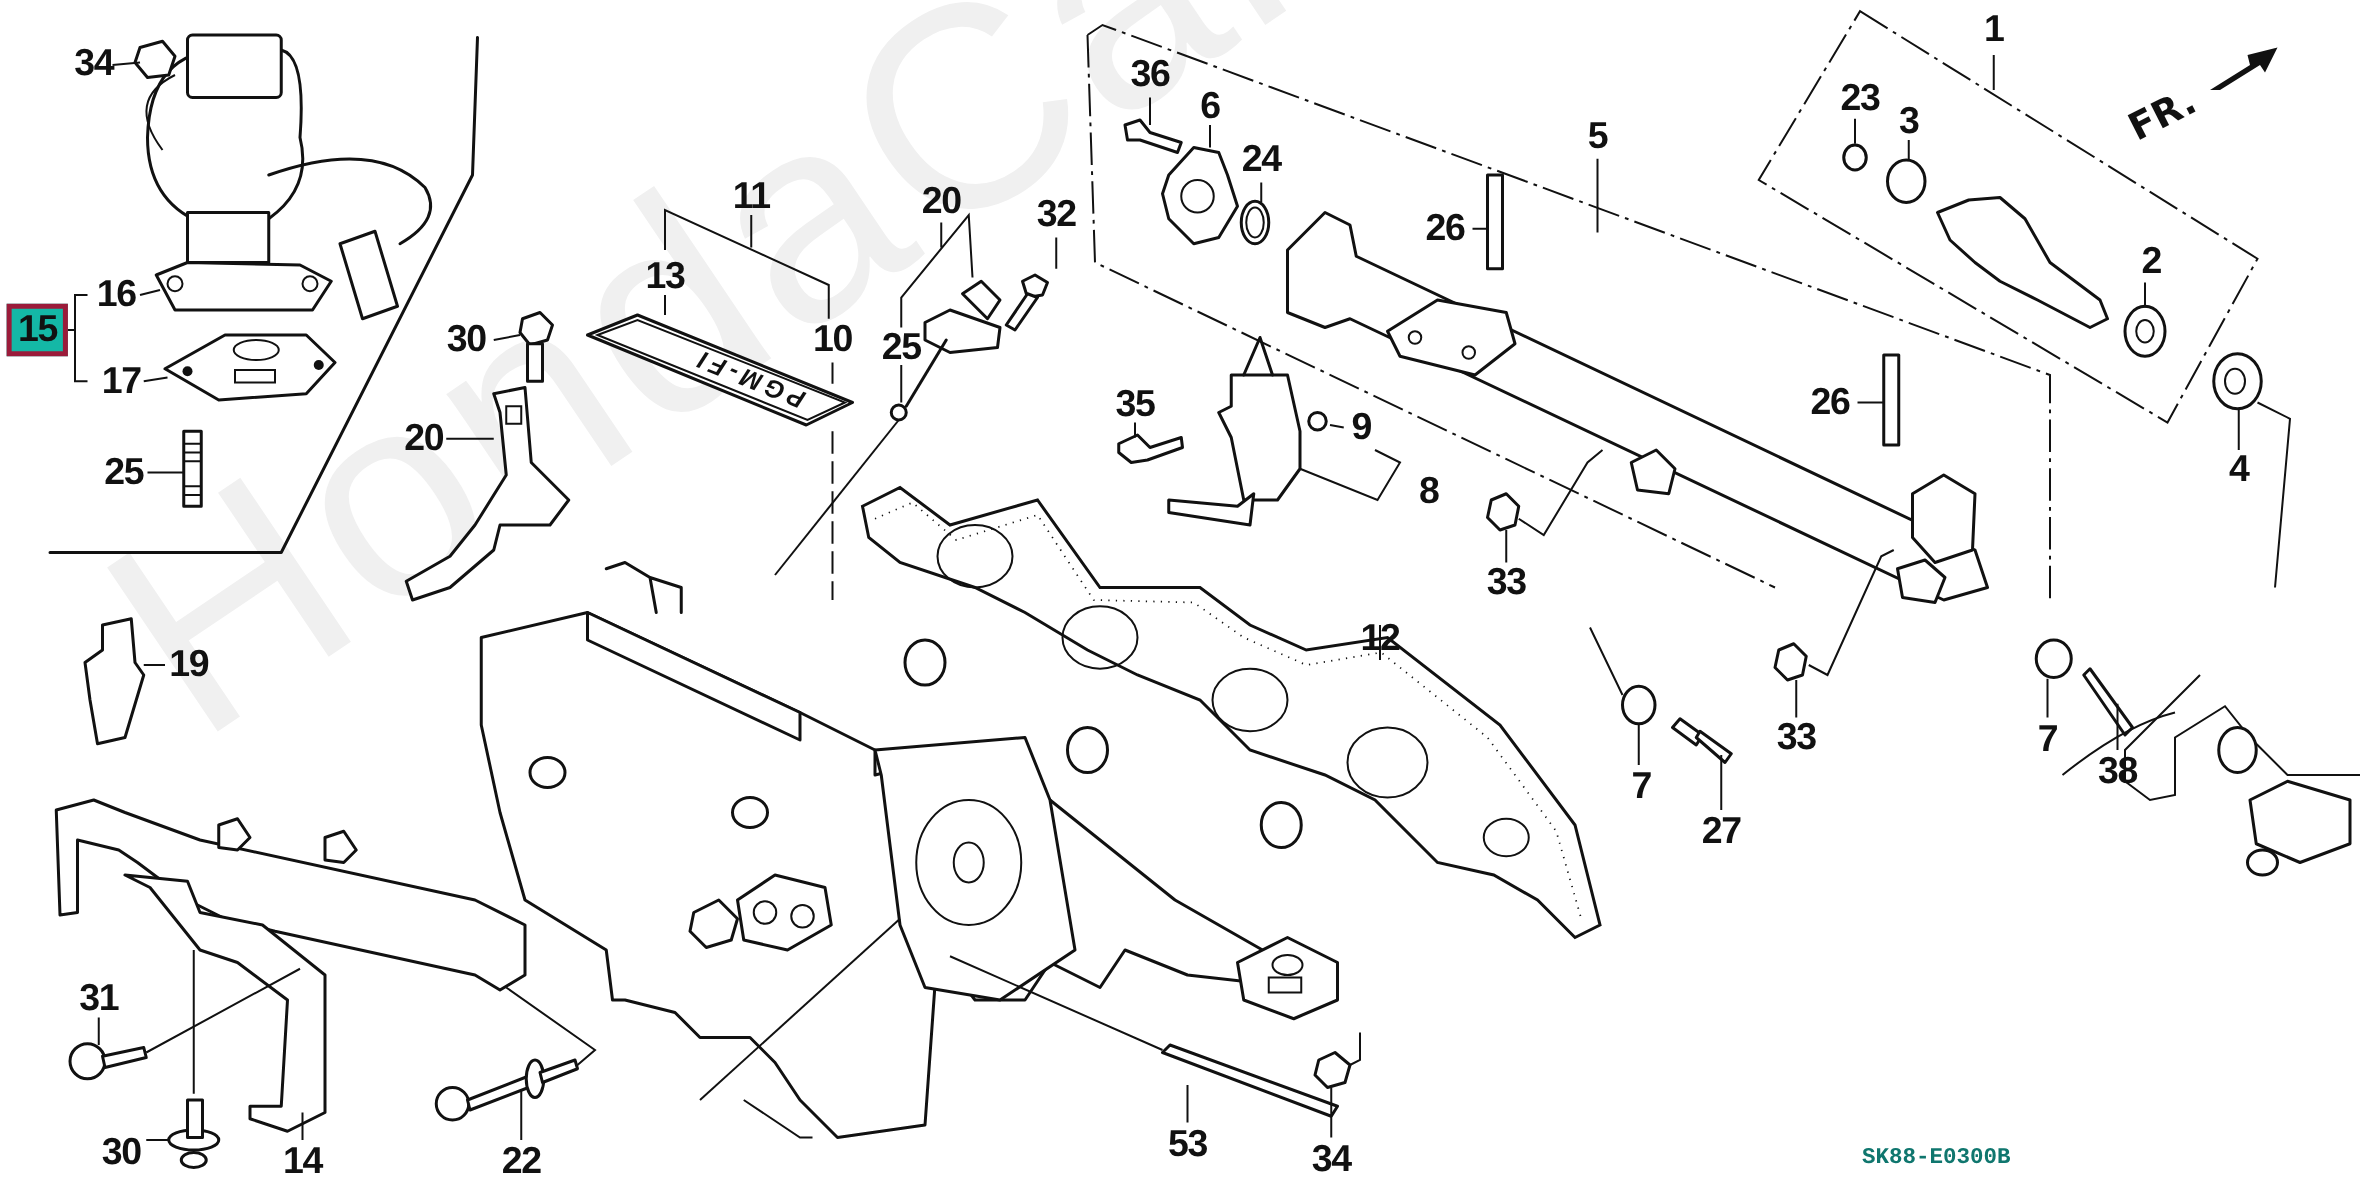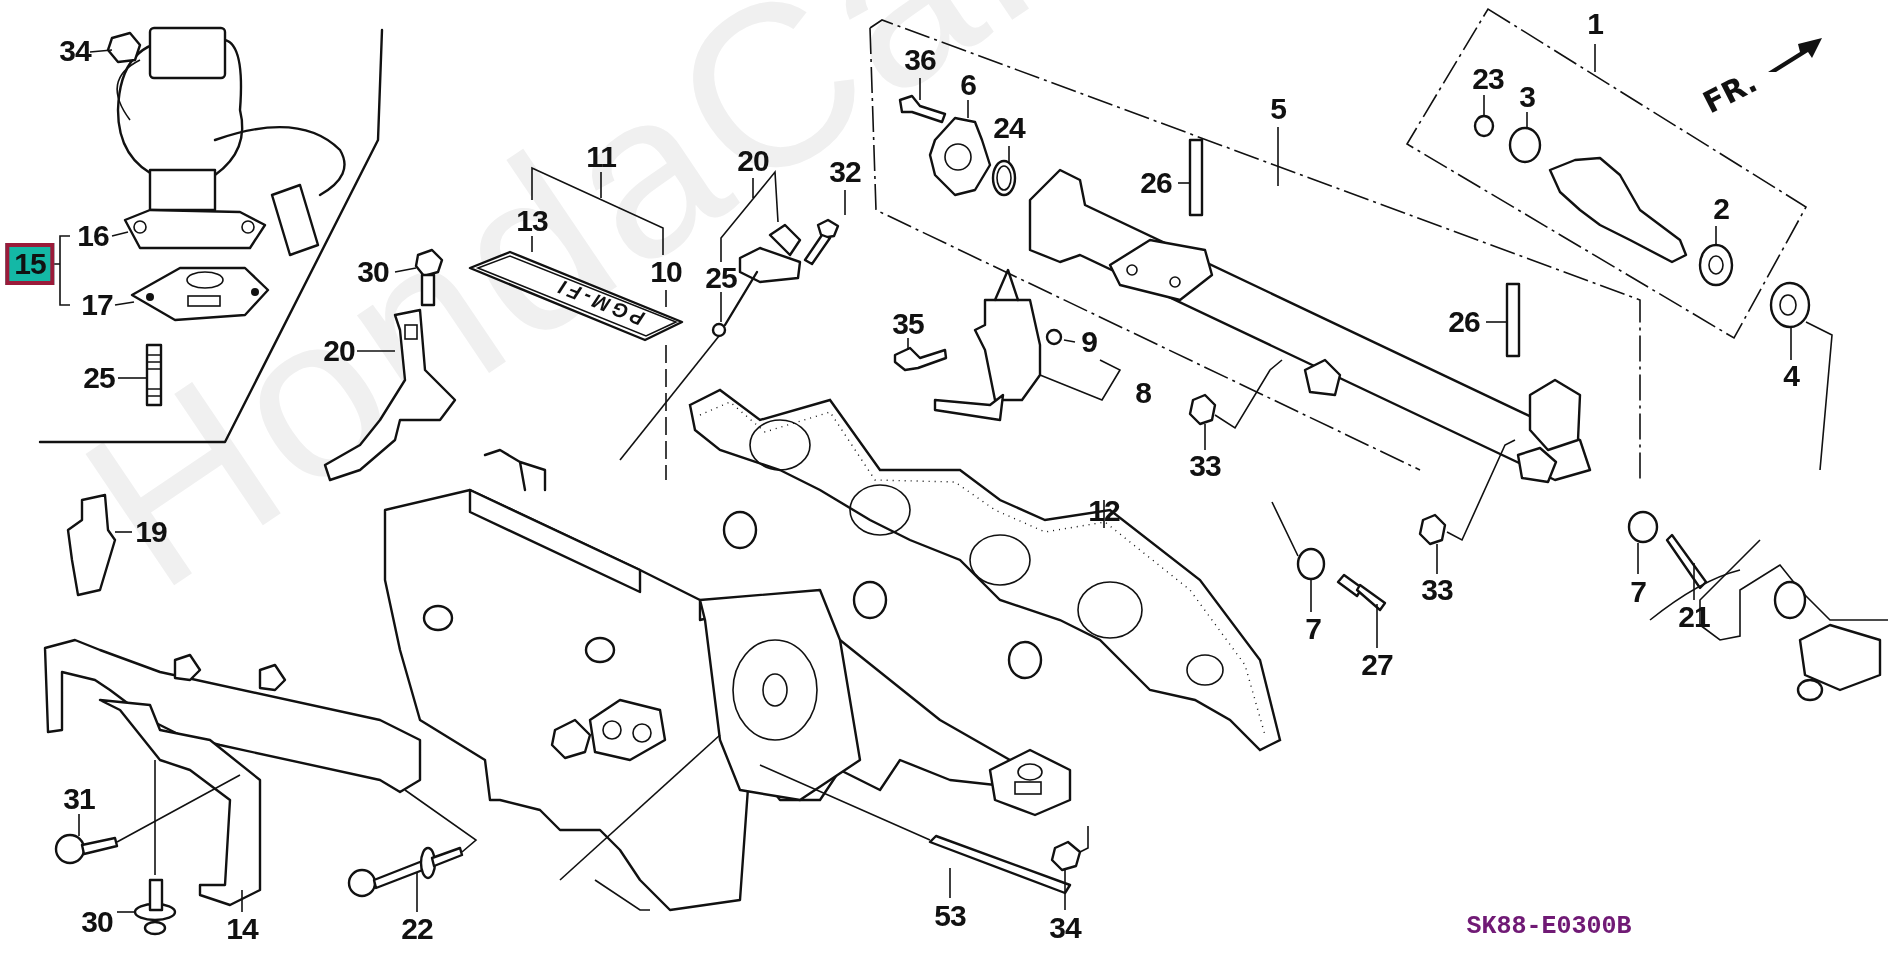--- a/index.html
+++ b/index.html
@@ -8,21 +8,21 @@
   #diagram { position: absolute; left: 0; top: 0; width: 1888px; height: 957px; }
   .watermark { position: absolute; left: 40px; top: 420px; font-size: 230px; font-weight: 400;
                color: #f0f0f0; transform: rotate(-34deg); transform-origin: left top;
                white-space: nowrap; letter-spacing: 6px; font-family: "Liberation Sans", sans-serif;
                pointer-events: none; }
   .callout { position: absolute; font-size: 30px; font-weight: 700; color: #111;
              line-height: 1; transform: translate(-50%, -50%); cursor: pointer;
              font-family: "Liberation Sans", sans-serif; letter-spacing: -1px; }
   .callout.boxed { border: 4px solid #9b1b3a; padding: 2px 5px; background: #14b8a6; }
   .diagram-code { position: absolute; left: 1549px; top: 926px; transform: translate(-50%,-50%);
-                  font-family: "Liberation Mono", monospace; font-size: 25px; font-weight: 700; color: #701a75; }
+                  font-family: "Liberation Mono", monospace; font-size: 18px; font-weight: 700; color: #0f766e; }
   .fr-label { position: absolute; left: 1730px; top: 92px; transform: translate(-50%,-50%) rotate(-27deg);
               font-size: 30px; font-weight: 900; color: #111; font-family: "DejaVu Sans", sans-serif; }
   svg .ln { stroke: #111; stroke-width: 2.4; fill: none; stroke-linejoin: round; stroke-linecap: round; }
   svg .thin { stroke: #111; stroke-width: 1.6; fill: none; }
   svg .dash { stroke: #111; stroke-width: 1.6; fill: none; stroke-dasharray: 26 5 3 5; }
   svg .part { stroke: #111; stroke-width: 2.4; fill: #fff; stroke-linejoin: round; }
   svg .gasket { stroke: #111; stroke-width: 2.4; fill: #fff; stroke-dasharray: none; }
   svg .dots { stroke: #111; stroke-width: 1.4; fill: none; stroke-dasharray: 1 5; }
   svg .black { fill: #111; stroke: none; }
 </style>
@@ -286,21 +286,21 @@
   <span class="callout" style="left:601px;top:157px;">11</span>
   <span class="callout" style="left:1104px;top:479px;margin-top:32px;">12</span>
   <span class="callout" style="left:532px;top:221px;">13</span>
   <span class="callout" style="left:242px;top:929px;">14</span>
   <span class="callout boxed" style="left:30px;top:264px;">15</span>
   <span class="callout" style="left:93px;top:236px;">16</span>
   <span class="callout" style="left:97px;top:305px;">17</span>
   <span class="callout" style="left:151px;top:532px;">19</span>
   <span class="callout" style="left:339px;top:351px;">20</span>
   <span class="callout" style="left:753px;top:161px;">20</span>
-  <span class="callout" style="left:1694px;top:617px;">21</span>
+  <span class="callout" style="left:1694px;top:617px;">38</span>
   <span class="callout" style="left:417px;top:929px;">22</span>
   <span class="callout" style="left:1488px;top:79px;">23</span>
   <span class="callout" style="left:1009px;top:128px;">24</span>
   <span class="callout" style="left:721px;top:278px;">25</span>
   <span class="callout" style="left:1156px;top:183px;">26</span>
   <span class="callout" style="left:1464px;top:322px;">26</span>
   <span class="callout" style="left:1377px;top:665px;">27</span>
   <span class="callout" style="left:99px;top:378px;">25</span>
   <span class="callout" style="left:950px;top:916px;">53</span>
   <span class="callout" style="left:97px;top:922px;">30</span>

